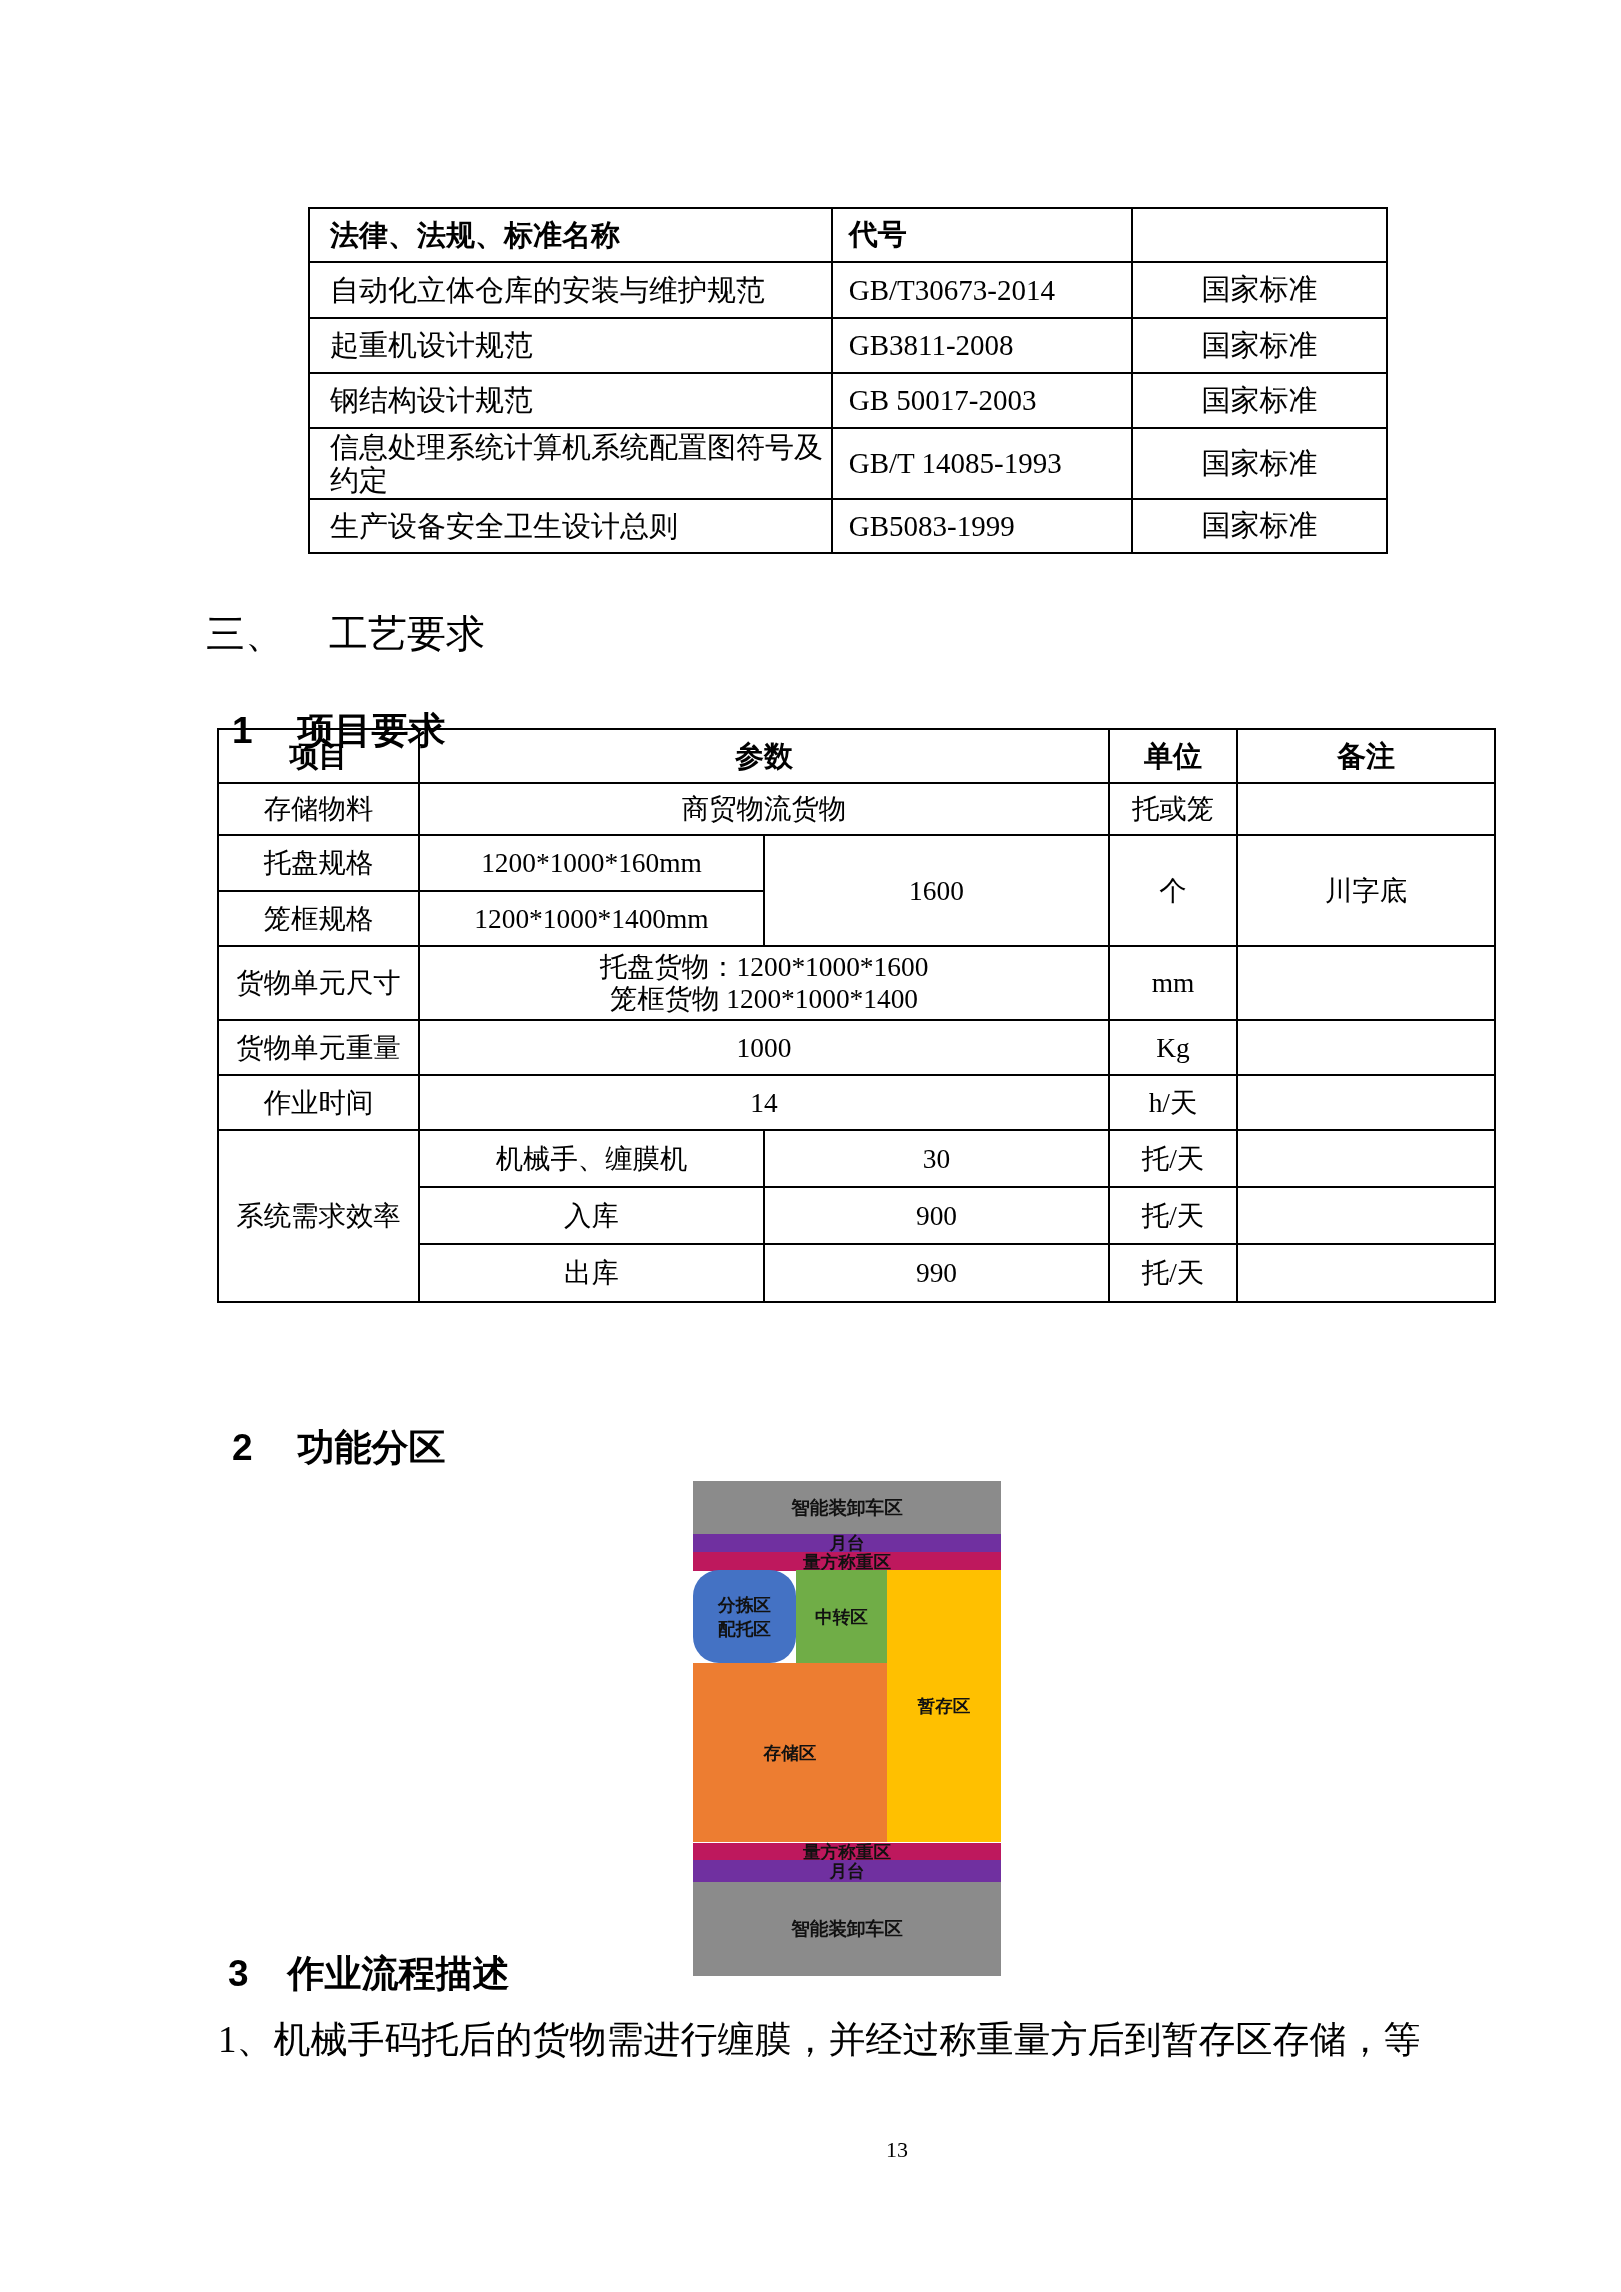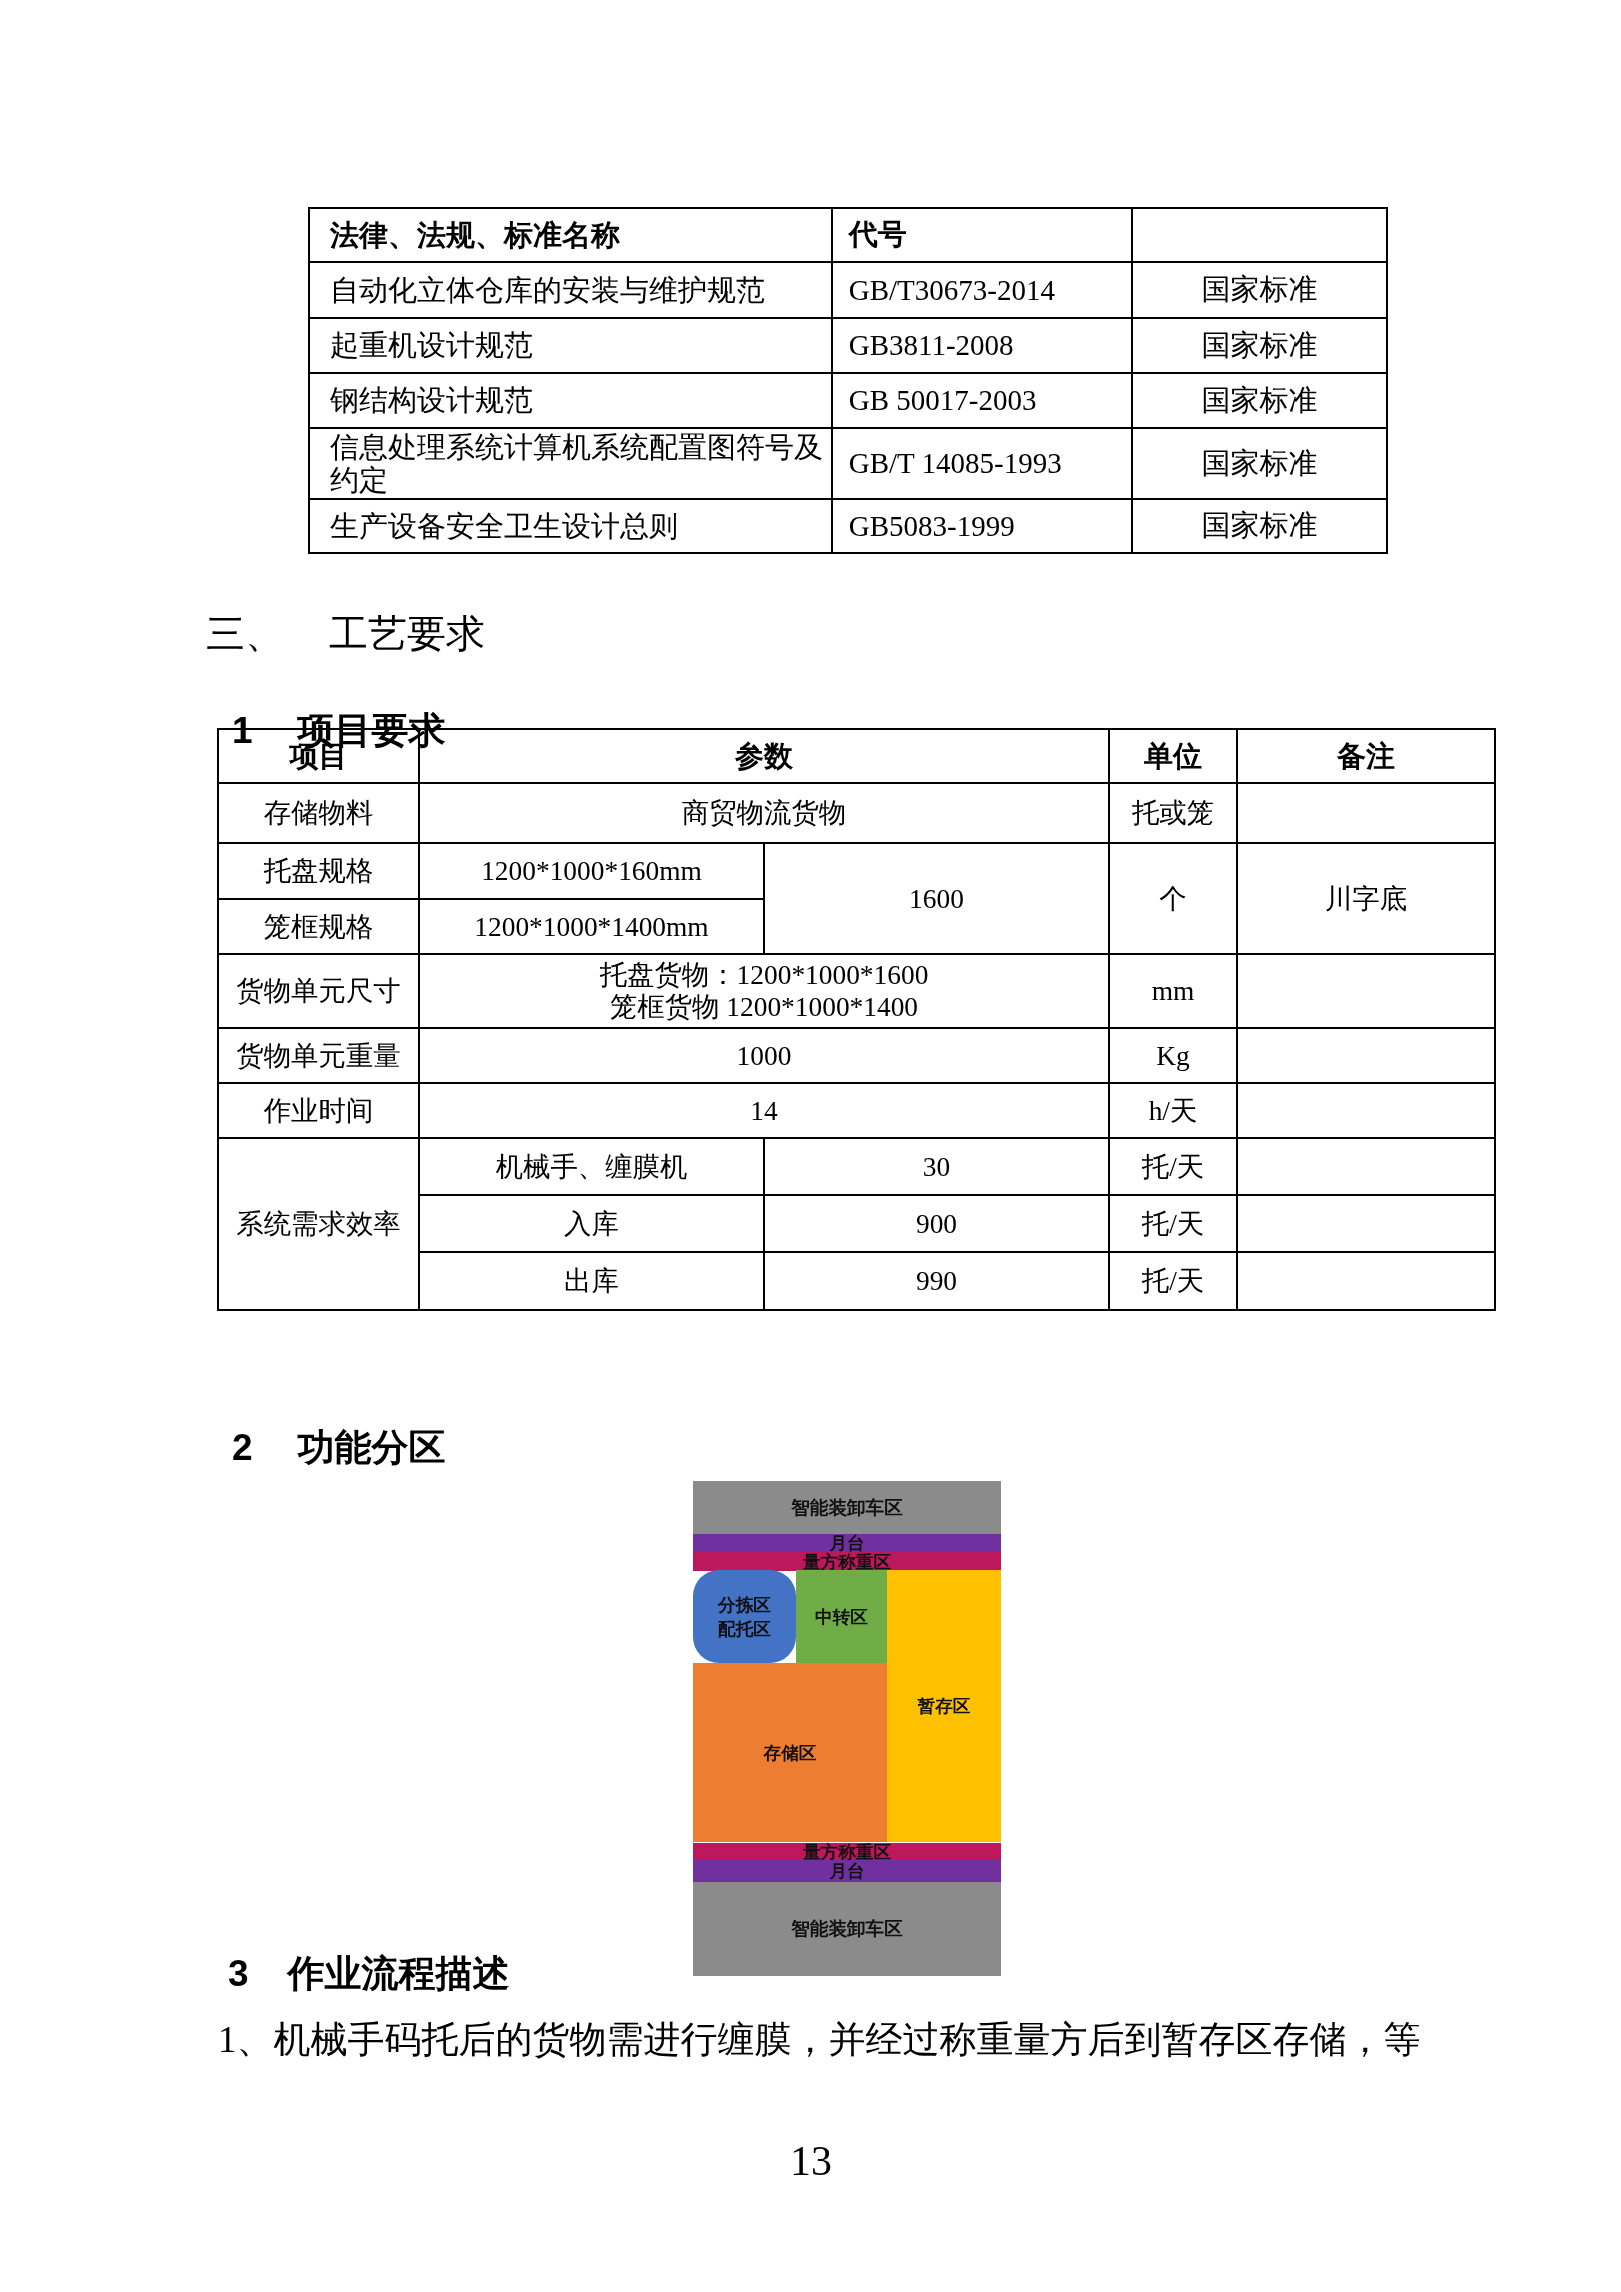--- a/index.html
+++ b/index.html
@@ -50,21 +50,21 @@
   .bg-purple { background:#7030a0; }
   .bg-cyan   { background:#be185d; }
   .bg-blue   { background:#4472c4; }
   .bg-green  { background:#70ad47; }
   .bg-orange { background:#ed7d31; }
   .bg-yellow { background:#ffc000;justify-content:center; }
 
   
   #paragraph { left:218px; top:2017px; width:1276px; font-size:37px;
                line-height:45px; text-align:justify; text-justify:inter-character; }
-  #page-number { left:790px; top:2137px; width:118px; text-align:left; font-size:42px; }
+  #page-number { left:790px; top:2137px; width:118px; text-align:right; font-size:22px; }
 </style>
 </head>
 <body>
 
 <table id="std-table" class="abs">
   <tbody>
       <tr class="std-head">
     <td class="std-name" style="height:54px">法律、法规、标准名称</td>
     <td class="std-code">代号</td>
     <td class="std-type"></td>
@@ -107,21 +107,21 @@
 
 <table id="proj-table" class="abs">
   <tbody>
       <tr>
     <td class="c-item hd" style="height:54px">项目</td>
     <td class="hd" colspan="2">参数</td>
     <td class="c-unit hd">单位</td>
     <td class="c-note hd">备注</td>
   </tr>
   <tr>
-    <td style="height:60px">存储物料</td>
+    <td style="height:52px">存储物料</td>
     <td colspan="2">商贸物流货物</td>
     <td>托或笼</td>
     <td></td>
   </tr>
   <tr>
     <td class="c-item" style="height:56px">托盘规格</td>
     <td class="c-pa">1200*1000*160mm</td>
     <td class="c-pb" rowspan="2">1600</td>
     <td rowspan="2">个</td>
     <td rowspan="2">川字底</td>

